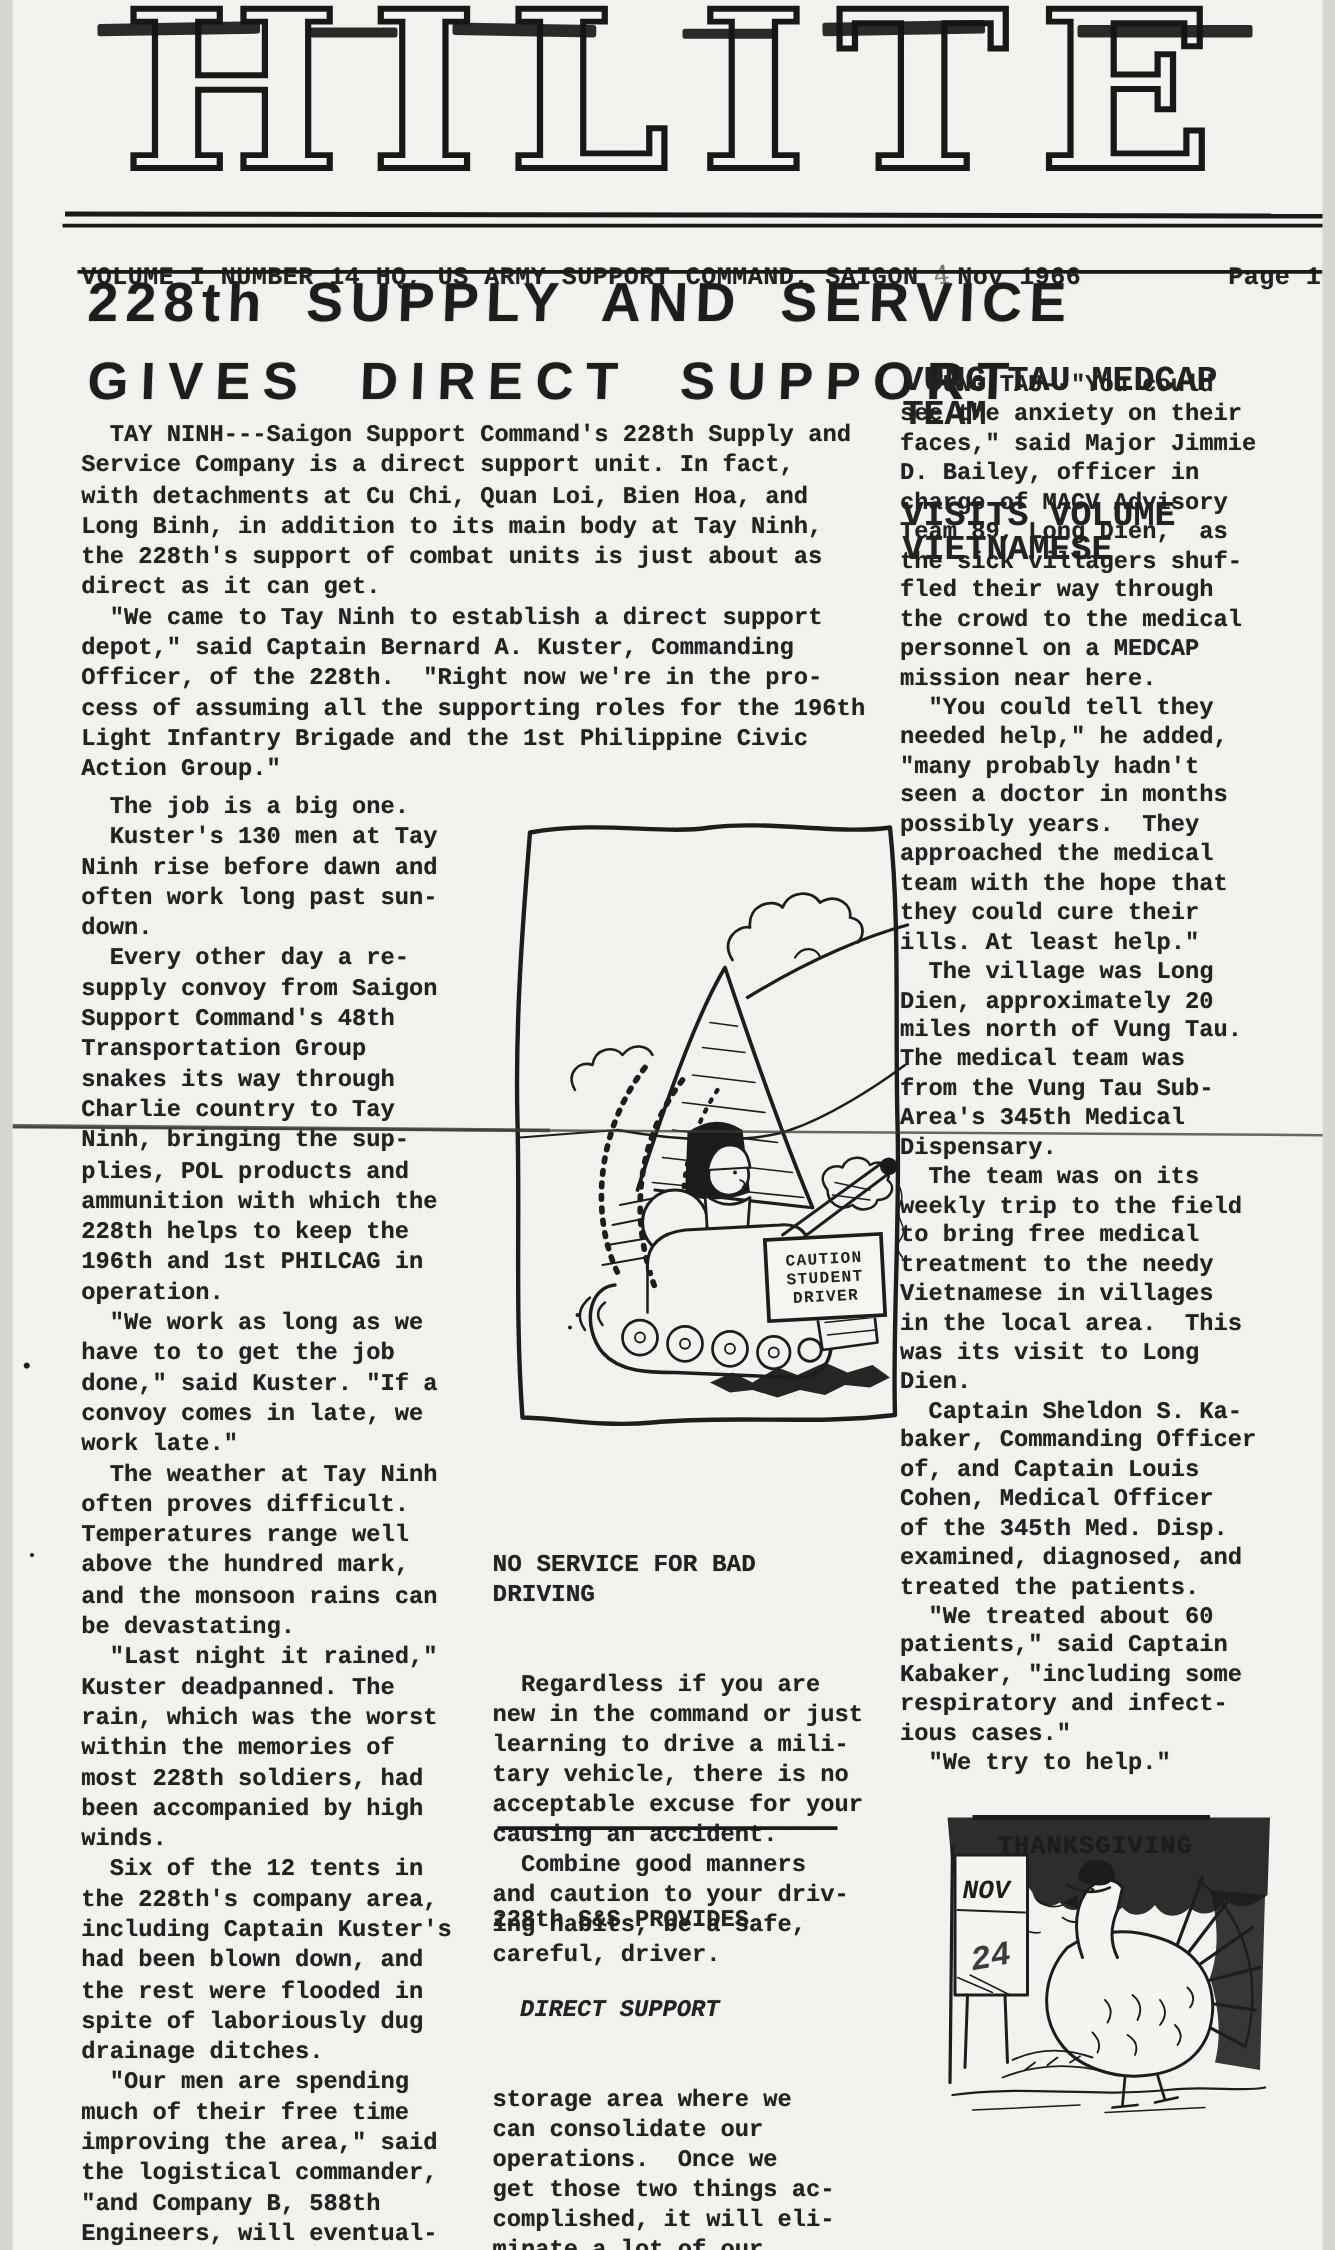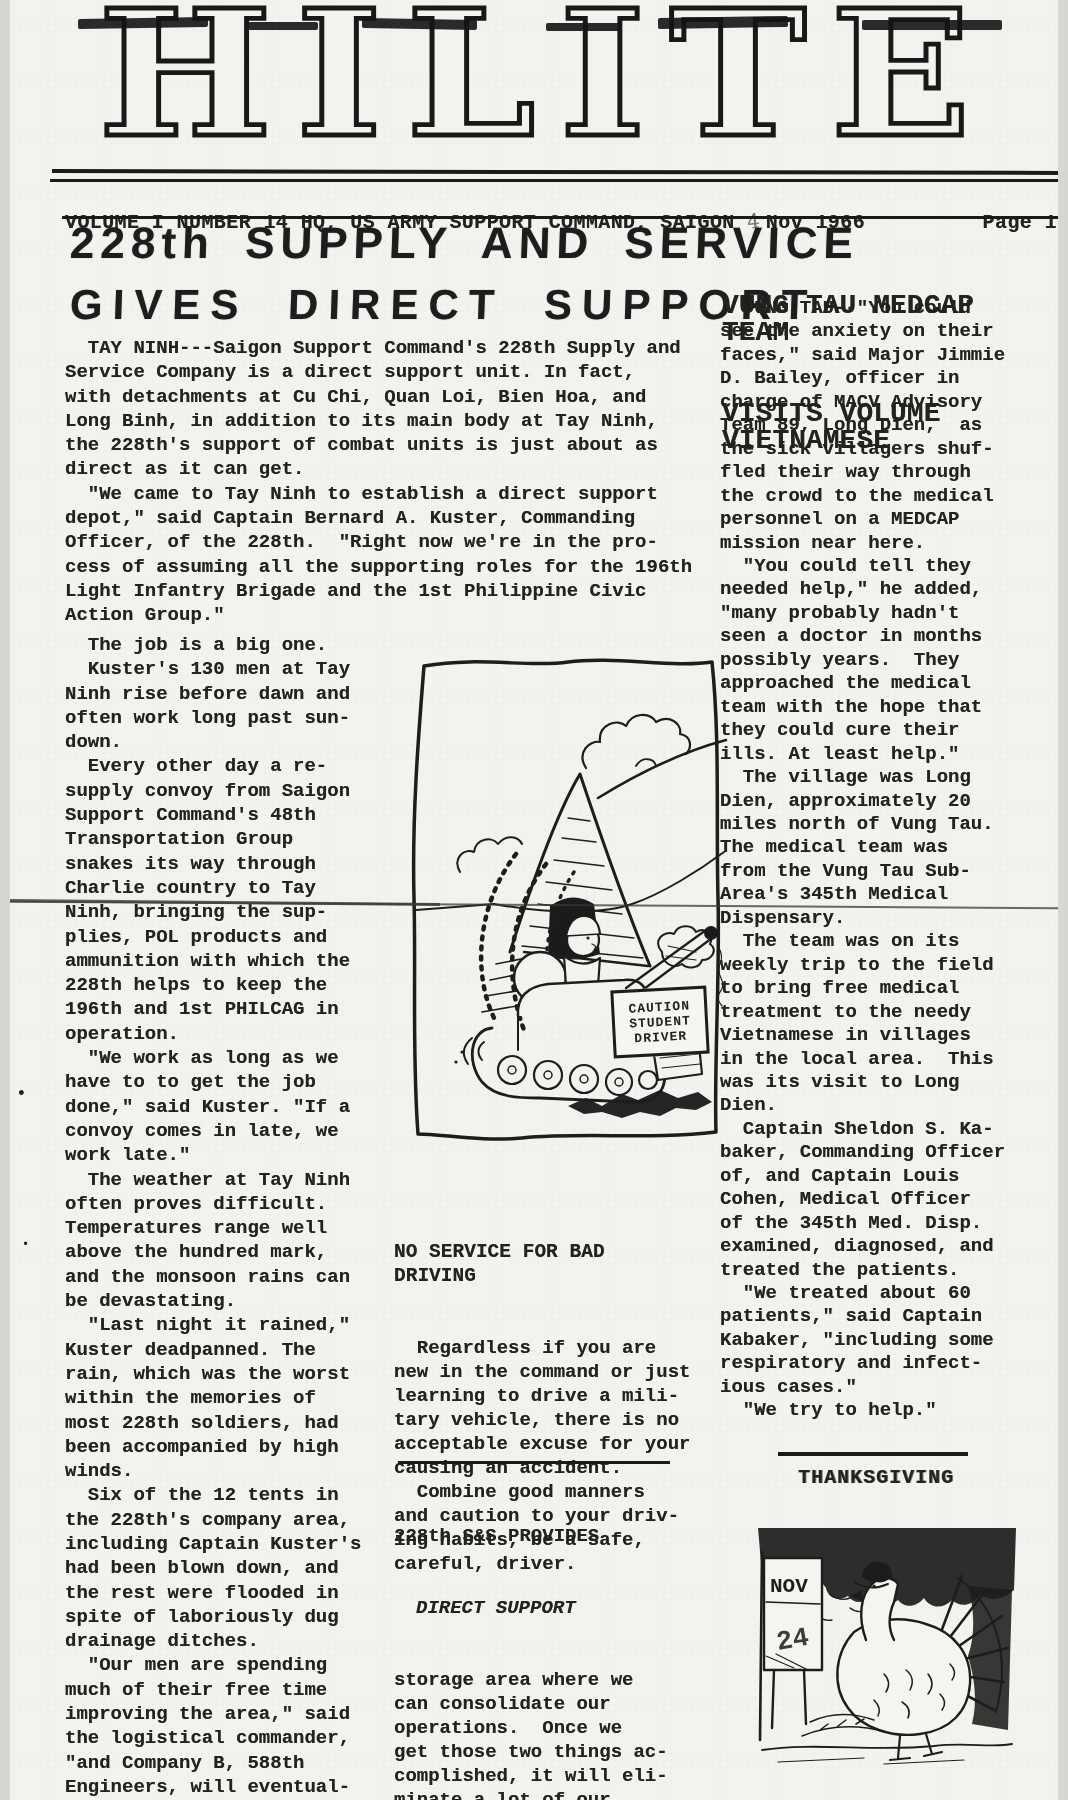--- a/index.html
+++ b/index.html
@@ -48,21 +48,21 @@
   .leftcol{left:55px;top:633px;width:324px;}
   .midcol{left:384px;top:1192px;width:302px;font-size:19px;line-height:24px;}
   .mid-head{font-size:19.5px;}
   .contcol{left:384px;top:1476px;width:302px;font-size:19px;line-height:24px;}
   .cont-h2{padding-left:22px;font-style:italic;}
   .right-head{left:712px;top:238px;width:334px;font-size:28px;line-height:27px;}
   .rightcol{left:710px;top:297px;width:336px;line-height:23.45px;}
   .thanks-head{left:776px;top:1466px;font-size:20px;letter-spacing:1px;text-shadow:1px 0 0 rgba(30,30,30,.6);margin-left:12px;}
   
   .illo1{position:absolute;left:390px;top:646px;width:332px;height:508px;}
-  .illo2{position:absolute;left:744px;top:1524px;width:266px;height:252px;}
+  .illo2{position:absolute;left:744px;top:1450px;width:266px;height:252px;font-style:italic;}
   .illo1 svg,.illo2 svg{display:block;width:100%;height:100%;}
   .sign{
     position:absolute;left:212px;top:342px;width:90px;height:62px;
     background:#f6f5f1;border:3px solid #1d1d1d;transform:rotate(-3deg);
     display:flex;flex-direction:column;align-items:center;justify-content:center;
     font-size:13px;line-height:15px;font-weight:bold;letter-spacing:1px;color:#242321;
   }
   .crease{position:absolute;background:#3a3833;}
   .c1{left:0;top:904px;width:1068px;height:2px;transform:rotate(.35deg);opacity:.75;}
   .c2{left:0;top:901px;width:430px;height:3px;transform:rotate(.5deg);opacity:.8;}

